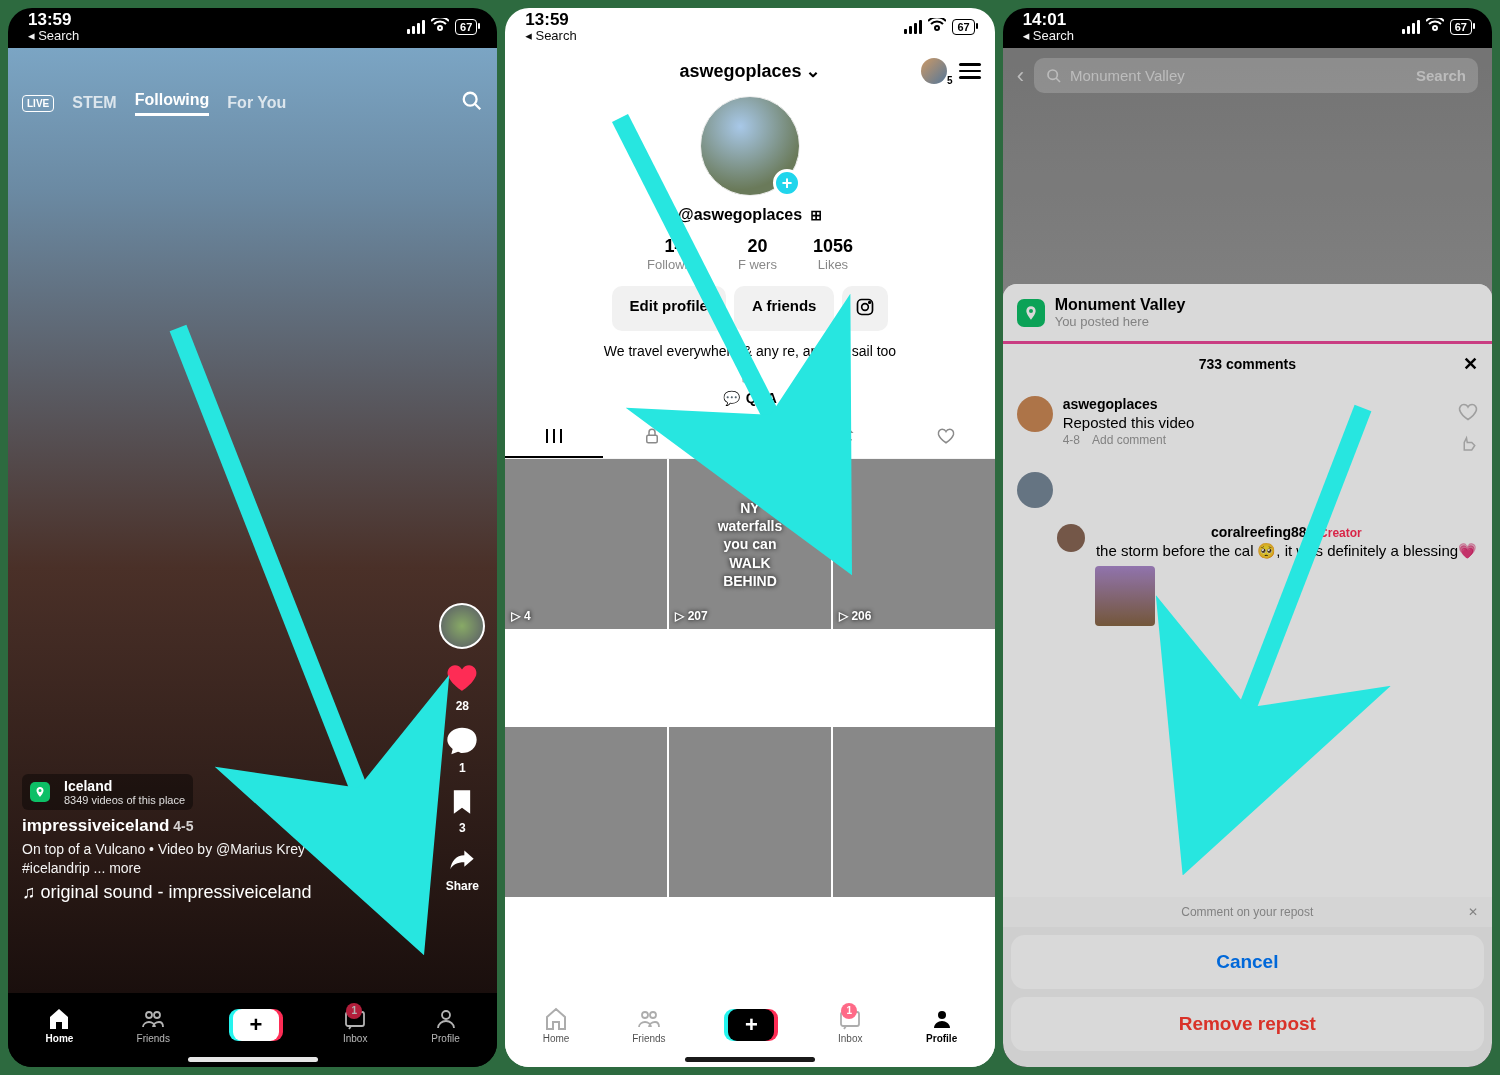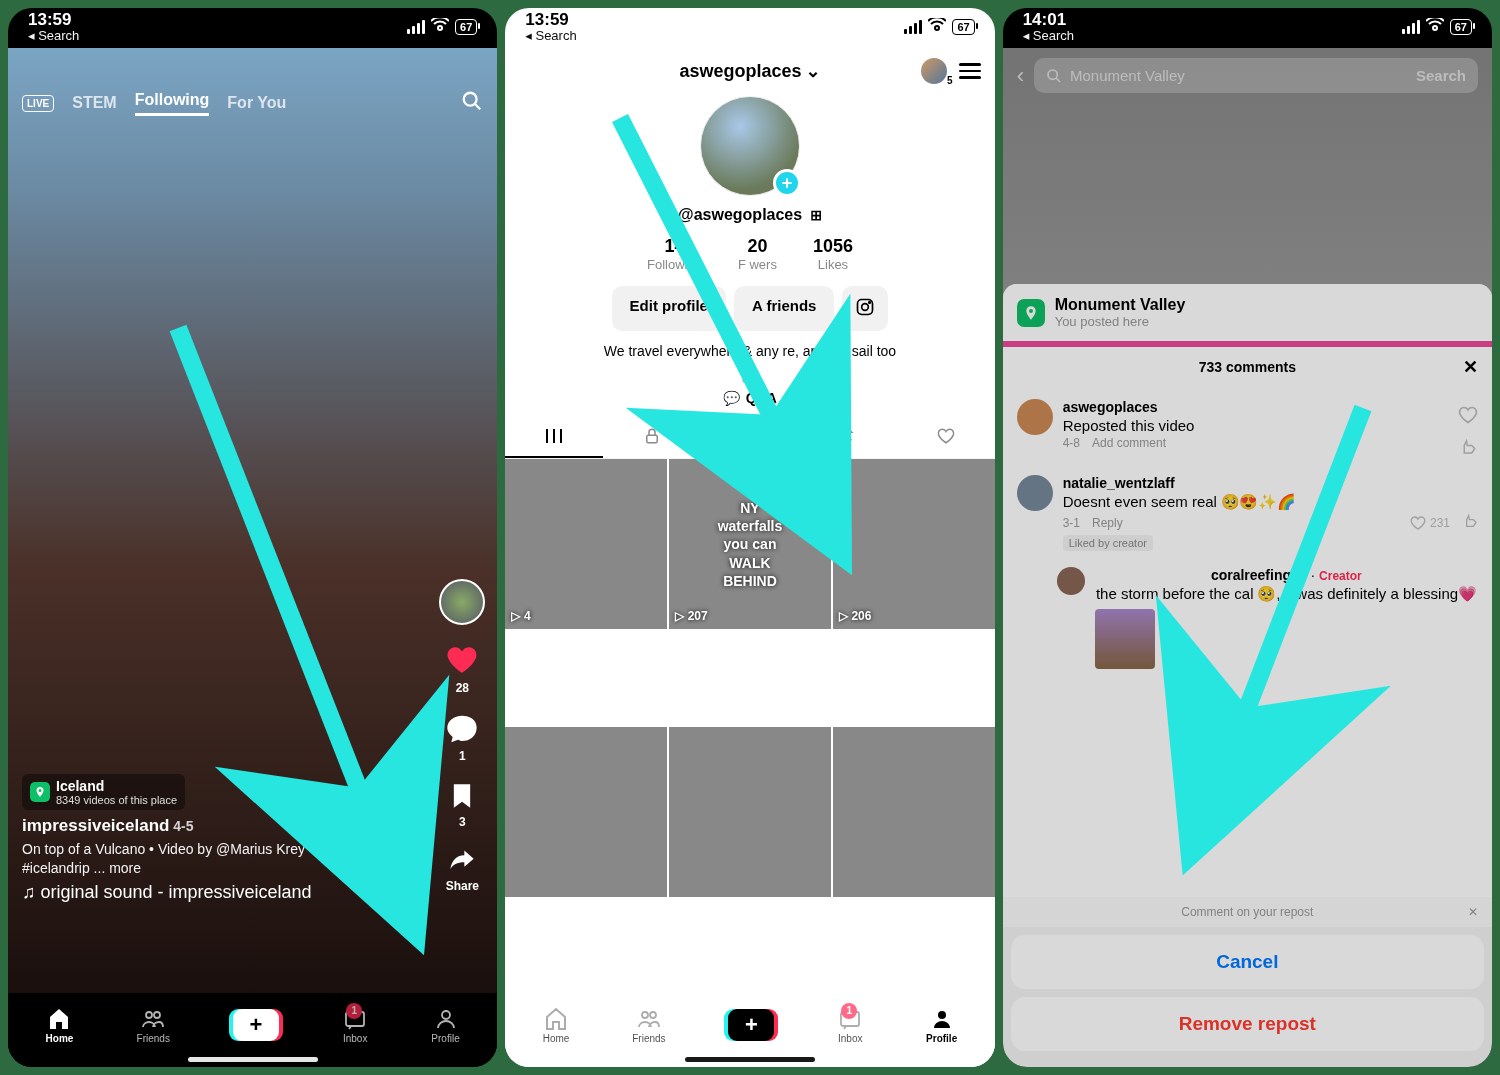--- a/index.html
+++ b/index.html
@@ -17,25 +17,25 @@
 .sig i:nth-child(1){height:5px}.sig i:nth-child(2){height:8px}.sig i:nth-child(3){height:11px}.sig i:nth-child(4){height:14px}
 .batt { border:1.5px solid currentColor; border-radius:4px; padding:1px 4px; font-size:11px; font-weight:800; position:relative; }
 .batt::after{content:"";position:absolute;right:-4px;top:3px;width:2px;height:6px;background:currentColor;border-radius:1px;}
 
 
 .feed-bg { flex:1; background:linear-gradient(180deg,#7ba5c4 0%,#6b8aa3 15%,#4a3028 55%,#1a0f0d 100%); position:relative; }
 .feed-tabs { position:absolute; top:42px; left:0; right:0; display:flex; align-items:center; padding:0 14px; gap:18px; color:#fff; font-size:16px; font-weight:600; }
 .feed-tabs .tab { opacity:.75; }
 .feed-tabs .tab.active { opacity:1; border-bottom:3px solid #fff; padding-bottom:4px; }
 .feed-tabs .sp { flex:1; }
-.side-actions { position:absolute; right:12px; bottom:100px; display:flex; flex-direction:column; align-items:center; gap:18px; color:#fff; }
+.side-actions { position:absolute; right:12px; bottom:100px; display:flex; flex-direction:column; align-items:center; gap:12px; color:#fff; }
 .side-actions .act { display:flex; flex-direction:column; align-items:center; gap:4px; font-size:12px; font-weight:600; }
 .avatar-ring { width:46px; height:46px; border-radius:50%; background:radial-gradient(circle,#8a6 0%,#556 100%); border:2px solid #fff; }
 .feed-info { position:absolute; left:14px; bottom:90px; right:70px; color:#fff; font-size:14px; }
-.loc-pill { display:inline-flex; align-items:center; gap:6px; background:rgba(0,0,0,.4); padding:4px 8px; border-radius:6px; margin-bottom:6px; }
+.loc-pill { display:inline-flex; align-items:center; gap:14px; background:rgba(0,0,0,.4); padding:4px 8px; border-radius:6px; margin-bottom:6px; }
 .loc-ico { width:20px; height:20px; background:#0dbf66; border-radius:5px; display:flex; align-items:center; justify-content:center; color:#fff; font-size:12px; }
 .feed-info .user { font-weight:700; font-size:17px; }
 .feed-info .date { opacity:.8; font-weight:700; }
 .feed-info .cap { margin:4px 0; line-height:1.35; opacity:.95; }
 .feed-info .snd { font-size:18px; }
 
 
 .nav { height:74px; display:flex; align-items:center; justify-content:space-around; padding:6px 6px 16px; position:relative; }
 .phone.dark .nav { background:#000; color:#fff; }
 .nav .item { display:flex; flex-direction:column; align-items:center; gap:2px; font-size:10px; opacity:.7; position:relative; }
@@ -83,21 +83,21 @@
 .blur-bg { flex:1; background:linear-gradient(180deg,#888 0%,#999 30%,#b89878 100%); filter:brightness(.85); position:relative; }
 .srch-row { display:flex; align-items:center; gap:10px; padding:10px 14px; }
 .srch-row .back { color:#ddd; font-size:22px; }
 .srch-box { flex:1; background:rgba(255,255,255,.25); border-radius:10px; padding:9px 12px; display:flex; align-items:center; gap:8px; color:#ddd; font-size:15px; }
 .srch-box .go { margin-left:auto; font-weight:600; }
 .sheet { position:absolute; left:0; right:0; bottom:0; top:236px; background:#f4f4f4; border-radius:14px 14px 0 0; display:flex; flex-direction:column; }
 .sheet-loc { display:flex; align-items:center; gap:10px; padding:12px 14px; background:#fff; border-radius:14px 14px 0 0; }
 .sheet-loc .ic { width:28px; height:28px; background:#0dbf66; border-radius:7px; color:#fff; display:flex; align-items:center;justify-content:center; }
 .sheet-loc .ttl { font-weight:800; font-size:16px; }
 .sheet-loc .sub { font-size:13px; color:#999; }
-.cm-hdr { display:flex; align-items:center; justify-content:center; padding:12px; font-size:14px; font-weight:700; position:relative; background:#fff; border-top:6px solid #ec4899; }
+.cm-hdr { display:flex; align-items:center; justify-content:center; padding:12px; font-size:14px; font-weight:700; position:relative; background:#fff; border-top:3px solid #ec4899; }
 .cm-hdr .x { position:absolute; right:14px; font-size:18px; font-weight:800; }
 .cm-list { background:#fff; flex:1; padding:4px 14px; overflow:hidden; }
 .cm { display:flex; gap:10px; padding:8px 0; font-size:14px; }
 .cm-av { width:36px; height:36px; border-radius:50%; background:#c85; flex-shrink:0; }
 .cm-av.sm { width:28px; height:28px; }
 .cm-body { flex:1; }
 .cm-u { font-weight:700; font-size:14px; }
 .cm-t { margin:2px 0; font-size:15px; }
 .cm-meta { font-size:12px; color:#999; display:flex; gap:12px; align-items:center; }
 .cm-like { color:#bbb; display:flex; align-items:center; gap:4px; font-size:12px; }
@@ -469,38 +469,20 @@
             <span><svg width="20" height="20" viewBox="0 0 24 24" fill="none" stroke="#bbb" stroke-width="2">
                   <path d="M12 21s-8-5-10-11c-1-4 2-7 5-7 2 0 4 1 5 3 1-2 3-3 5-3 3 0 6 3 5 7-2 6-10 11-10 11z"></path>
                 </svg></span>
             <span><svg width="18" height="18" viewBox="0 0 24 24" fill="none" stroke="#bbb" stroke-width="2">
                   <path d="M7 14V4h10l4 6-4 4h-6l-1 6-3-6z" transform="scale(1,-1) translate(0,-24)"></path>
                 </svg></span>
           </div>
         </div>
         <div class="cm">
           <div class="cm-av" style="background:#789"></div>
-          <div class="cm-body">
-            <div class="cm-u">natalie_wentzlaff</div>
-            <div class="cm-t">Doesnt even seem real 🥺😍✨🌈</div>
-            <div class="cm-meta">
-                <span>3-1</span>
-                <span>Reply</span>
-              <span class="cm-like" style="margin-left:auto">
-                  <svg width="16" height="16" viewBox="0 0 24 24" fill="none" stroke="#bbb" stroke-width="2">
-                    <path d="M12 21s-8-5-10-11c-1-4 2-7 5-7 2 0 4 1 5 3 1-2 3-3 5-3 3 0 6 3 5 7-2 6-10 11-10 11z"></path>
-                  </svg>
-                  <span>231</span>
-                </span>
-              <span><svg width="16" height="16" viewBox="0 0 24 24" fill="none" stroke="#bbb" stroke-width="2">
-                    <path d="M7 14V4h10l4 6-4 4h-6l-1 6-3-6z" transform="scale(1,-1) translate(0,-24)"></path>
-                  </svg></span>
-            </div>
-            <div class="lbc">Liked by creator</div>
-          </div>
         </div>
         <div class="cm reply-cm">
           <div class="cm-av sm" style="background:#865"></div>
           <div class="cm-body">
             <div><span class="cm-u">coralreefing88</span> · <span class="creator-tag">Creator</span></div>
             <div class="cm-t">the storm before the cal   🥺, it was definitely a blessing💗</div>
             <div class="thumb"></div>
           </div>
         </div>
       </div>

